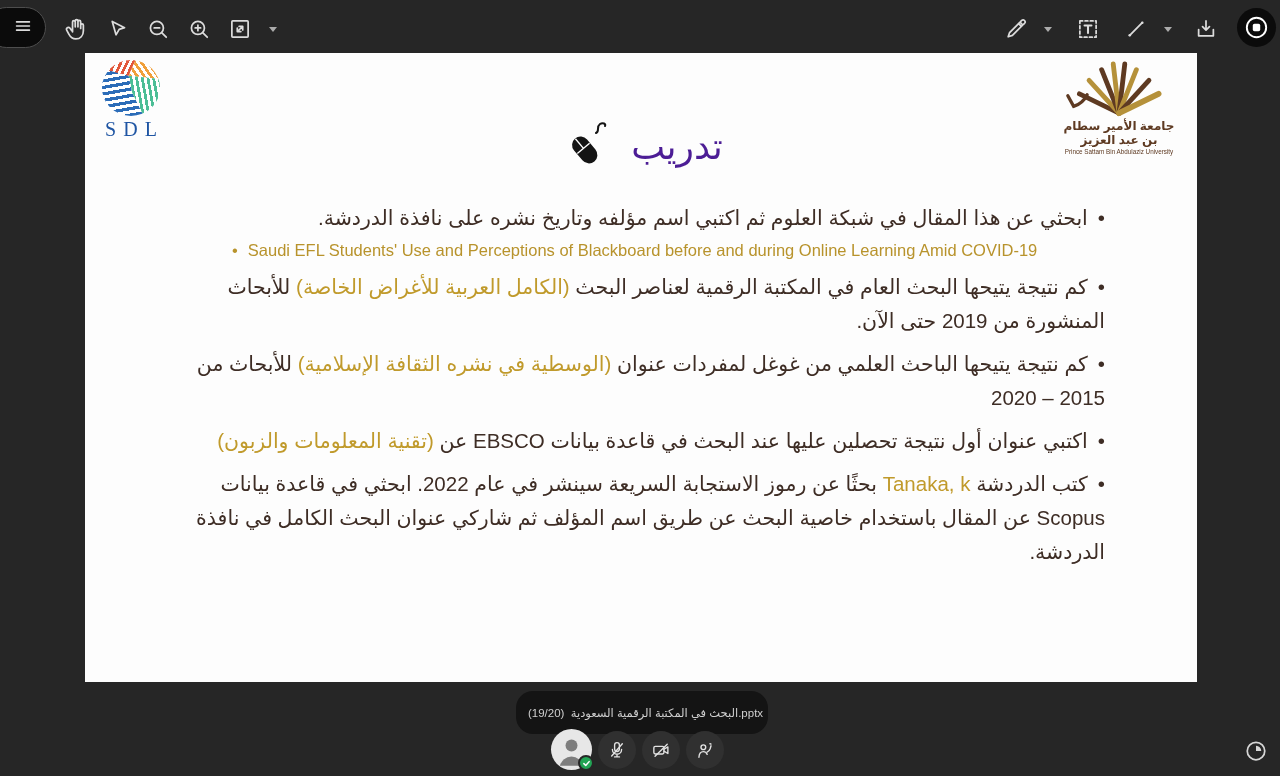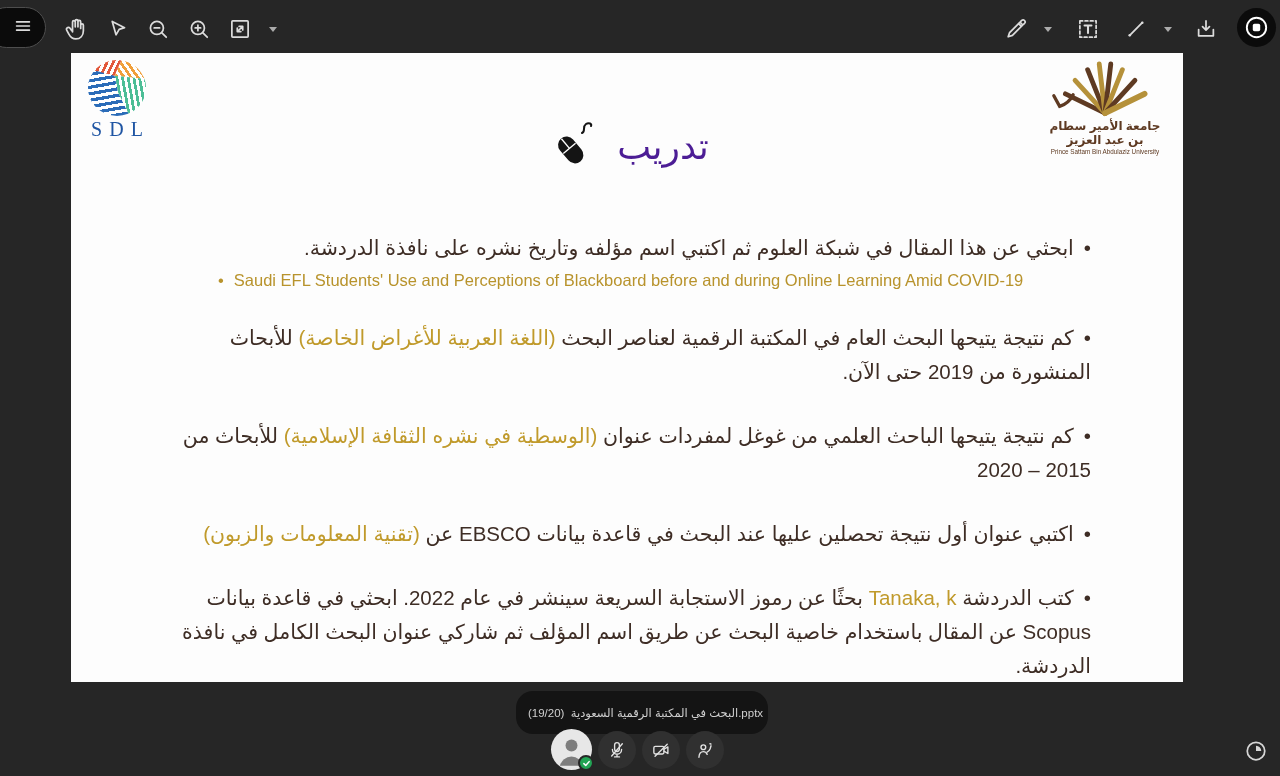--- a/index.html
+++ b/index.html
@@ -26,21 +26,21 @@
     width:0; height:0; border-left:4px solid transparent; border-right:4px solid transparent;
     border-top:5px solid #ababab; cursor:pointer; margin:0 2px;
   }
   .record-btn {
     position:absolute; left:1237px; top:8px; width:39px; height:39px; border-radius:50%;
     background:#0b0b0b; display:flex; align-items:center; justify-content:center; cursor:pointer;
   }
 
   
   .slide {
-    position:absolute; left:71px; top:53px; width:1112px; height:629px;
+    position:absolute; left:85px; top:53px; width:1112px; height:629px;
     background:#fdfdfd;
   }
   .sdl-logo { position:absolute; left:10px; top:7px; width:72px; text-align:center; }
   .sdl-globe {
     width:58px; height:56px; border-radius:50%; overflow:hidden; position:relative; margin:0 auto;
     background:#fff;
   }
   .sdl-seg { position:absolute; inset:0; }
   .sdl-blue   { background:repeating-linear-gradient(170deg,#2b6cb8 0 3.2px,#ffffff 3.2px 6.4px);
                 clip-path:polygon(0% 12%, 46% 28%, 52% 58%, 72% 100%, 0% 100%); }
@@ -63,21 +63,21 @@
     display:flex; align-items:center; justify-content:center; gap:16px;
   }
   .slide-title { font-size:36px; color:#4c1d95; direction:rtl; }
 
   .bullets {
     position:absolute; top:148px; right:92px; left:92px;
     direction:rtl; text-align:right;
     font-size:20.5px; line-height:34px; color:#3e2d25;
     list-style:none;
   }
-  .bullets > li { margin-bottom:9px;margin-top:30px; }
+  .bullets > li { margin-bottom:9px; }
   .blt { margin-left:10px; }
   .c-gold { color:#c09a2b; }
   .sub-list {
     list-style:none; direction:ltr; text-align:left;
     font-size:16.5px; line-height:21px; color:#b8932c;
     margin:5px 40px 3px 55px;
   }
   .sub-list .blt { margin-left:0; margin-right:10px; }
 
   
@@ -239,21 +239,21 @@
   <ul class="bullets">
     <li>
       <span class="blt">•</span><span>ابحثي عن هذا المقال في شبكة العلوم ثم اكتبي اسم مؤلفه وتاريخ نشره على نافذة الدردشة.</span>
       <ul class="sub-list">
         <li>
           <span class="blt">•</span><span>Saudi EFL Students' Use and Perceptions of Blackboard before and during Online Learning Amid COVID-19</span>
         </li>
       </ul>
     </li>
     <li>
-      <span class="blt">•</span><span>كم نتيجة يتيحها البحث العام في المكتبة الرقمية لعناصر البحث </span><span class="c-gold">(اللغة العربية للأغراض الخاصة)</span><span> للأبحاث المنشورة من 2019 حتى الآن.</span>
+      <span class="blt">•</span><span>كم نتيجة يتيحها البحث العام في المكتبة الرقمية لعناصر البحث </span><span class="c-gold">(الكامل العربية للأغراض الخاصة)</span><span> للأبحاث المنشورة من 2019 حتى الآن.</span>
     </li>
     <li>
       <span class="blt">•</span><span>كم نتيجة يتيحها الباحث العلمي من غوغل لمفردات عنوان </span><span class="c-gold">(الوسطية في نشره الثقافة الإسلامية)</span><span> للأبحاث من 2015 – 2020</span>
     </li>
     <li>
       <span class="blt">•</span><span>اكتبي عنوان أول نتيجة تحصلين عليها عند البحث في قاعدة بيانات EBSCO عن </span><span class="c-gold">(تقنية المعلومات والزبون)</span><span></span>
     </li>
     <li>
       <span class="blt">•</span><span>كتب الدردشة  </span><span class="c-gold">Tanaka, k</span><span> بحثًا عن رموز الاستجابة السريعة سينشر في عام 2022. ابحثي في قاعدة بيانات Scopus عن المقال باستخدام خاصية البحث عن طريق اسم المؤلف ثم شاركي عنوان البحث الكامل في نافذة الدردشة.</span>
     </li>

